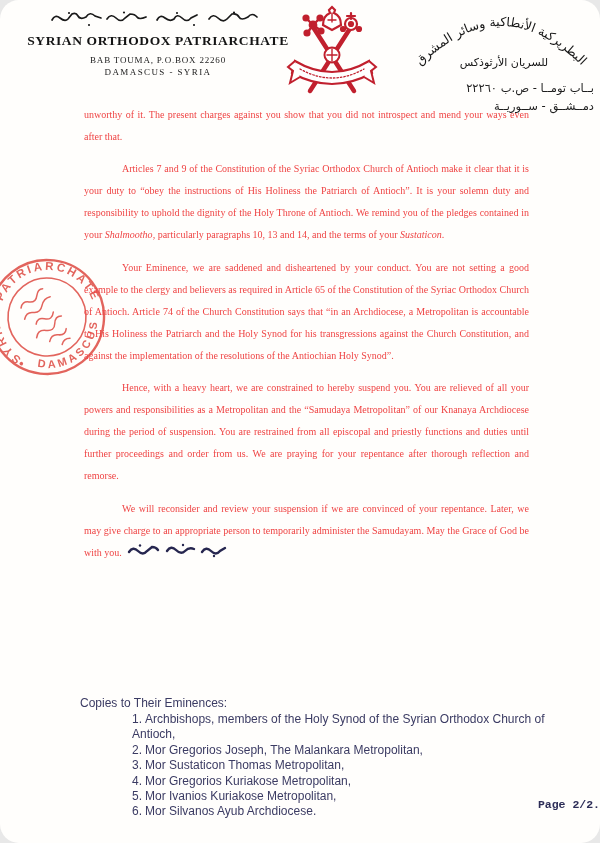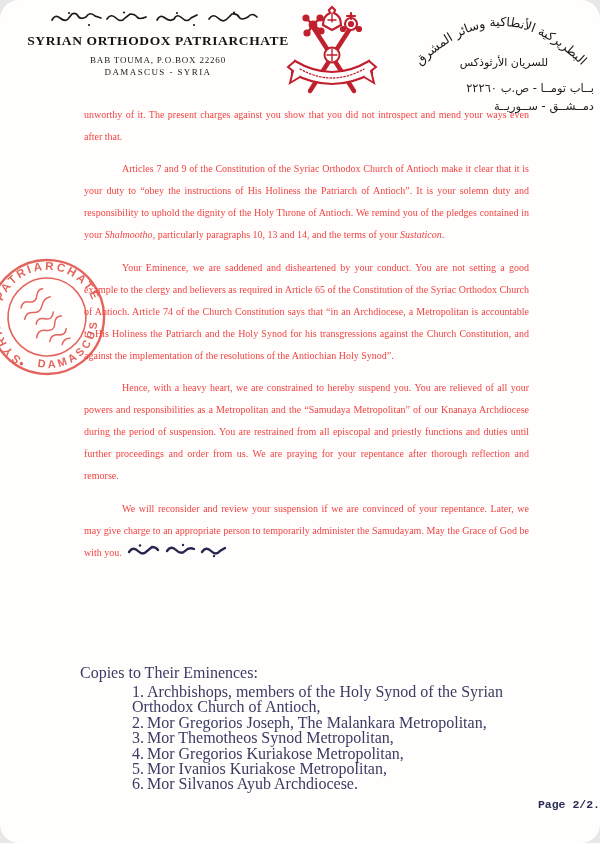--- a/index.html
+++ b/index.html
@@ -23,22 +23,22 @@
   
   .letter-body{position:absolute;left:72px;top:104px;width:457px;}
   .para{
     margin:0 0 10px 12px;font-size:10px;line-height:22.1px;
     text-align:justify;color:#ef4444;font-weight:500;
   }
   .para.indent{text-indent:38px;}
   .para .it{font-style:italic;}
   .syriac-inline{vertical-align:-2px;margin-left:4px;}
   
-  .copies{position:absolute;left:80px;top:664px;width:470px;
-    font-family:Liberation Serif, serif;font-size:16px;color:#3b3b63;}
+  .copies{position:absolute;left:80px;top:696px;width:470px;
+    font-family:Liberation Sans, sans-serif;font-size:12px;color:#3b3b63;}
   .copies-label{margin:0 0 2px 0;}
   .copies-list{list-style:none;margin:0;padding:0 0 0 52px;line-height:15.4px;}
   .copies-list .num{margin-right:3px;}
   
   .page-number{position:absolute;left:0;top:798px;width:100%;text-align:right;
     font-family:Liberation Mono, monospace;font-weight:bold;font-size:11.5px;color:#2d2d57;}
 </style>
 </head>
 <body>
 
@@ -159,21 +159,21 @@
             <circle cx="88" cy="13" r="1.2"></circle>
           </g>
       </svg></p>
   </div>
 
   <div class="copies">
     <p class="copies-label">Copies to Their Eminences:</p>
     <ul class="copies-list">
       <li><span class="num">1.</span><span>Archbishops, members of the Holy Synod of the Syrian Orthodox Church of Antioch,</span></li>
       <li><span class="num">2.</span><span>Mor Gregorios Joseph, The Malankara Metropolitan,</span></li>
-      <li><span class="num">3.</span><span>Mor Themotheos Synod Metropolitan,</span></li>
+      <li><span class="num">3.</span><span>Mor Sustaticon Thomas Metropolitan,</span></li>
       <li><span class="num">4.</span><span>Mor Gregorios Kuriakose Metropolitan,</span></li>
       <li><span class="num">5.</span><span>Mor Ivanios Kuriakose Metropolitan,</span></li>
       <li><span class="num">6.</span><span>Mor Silvanos Ayub Archdiocese.</span></li>
     </ul>
   </div>
 
   <div class="page-number">Page 2/2.</div>
 
 </div>
 

